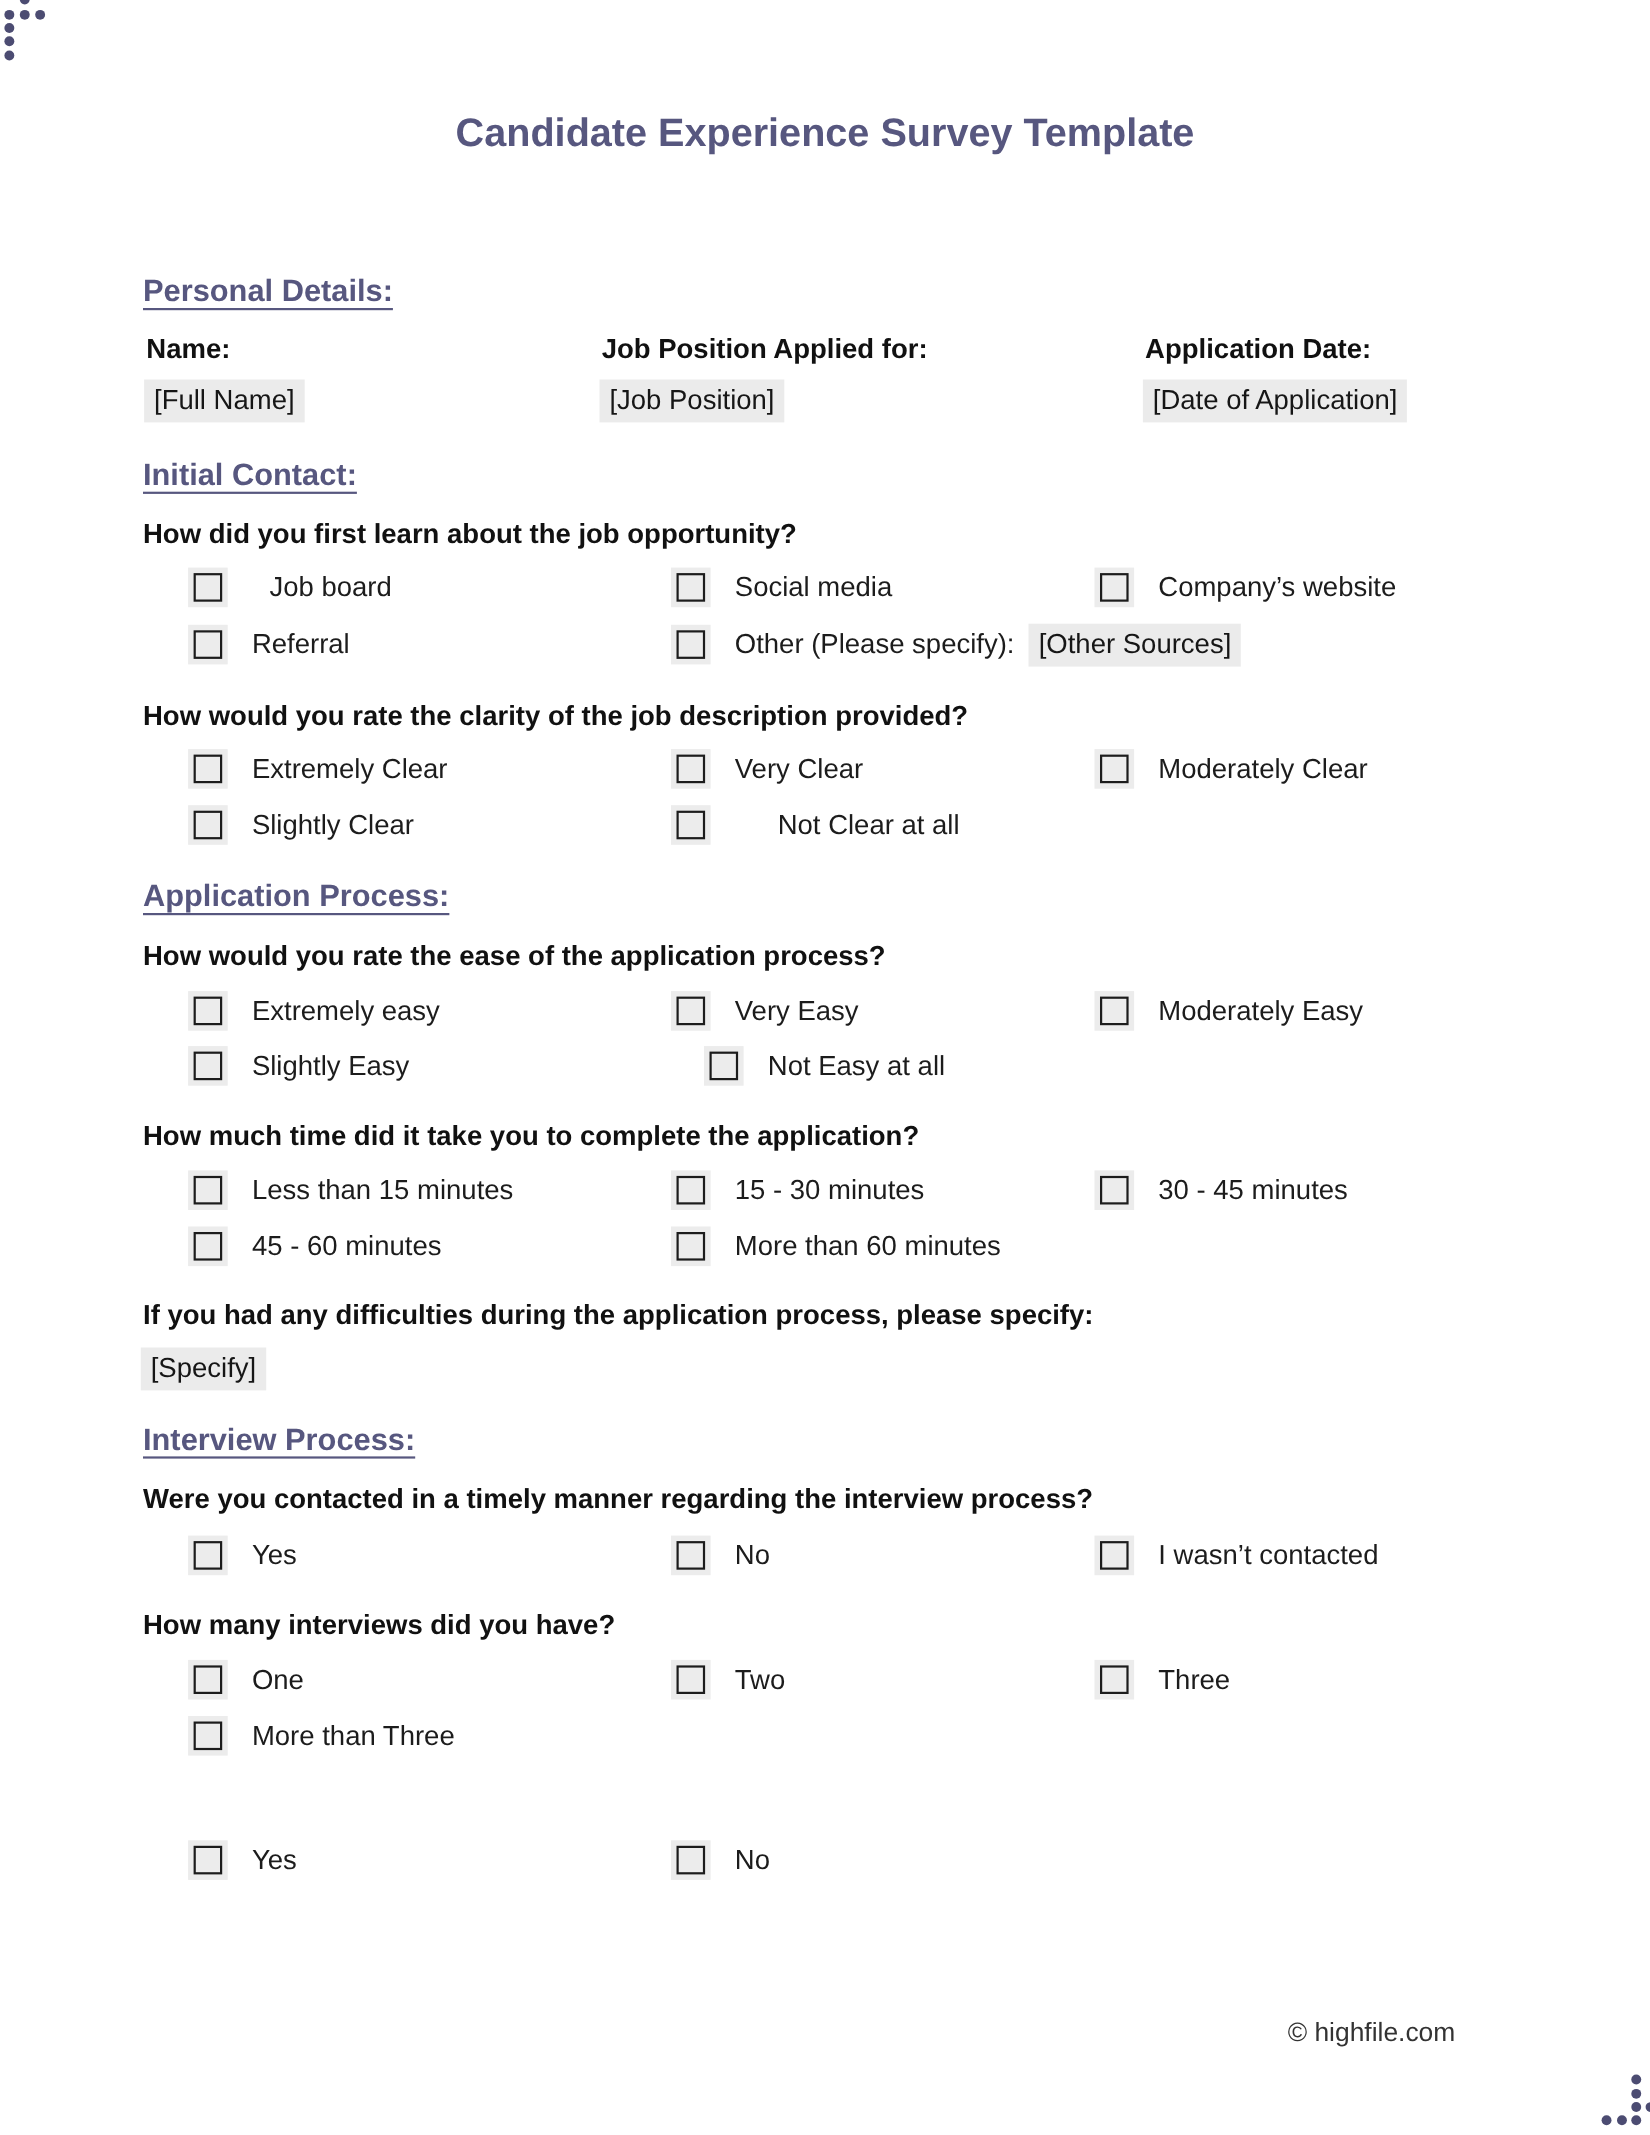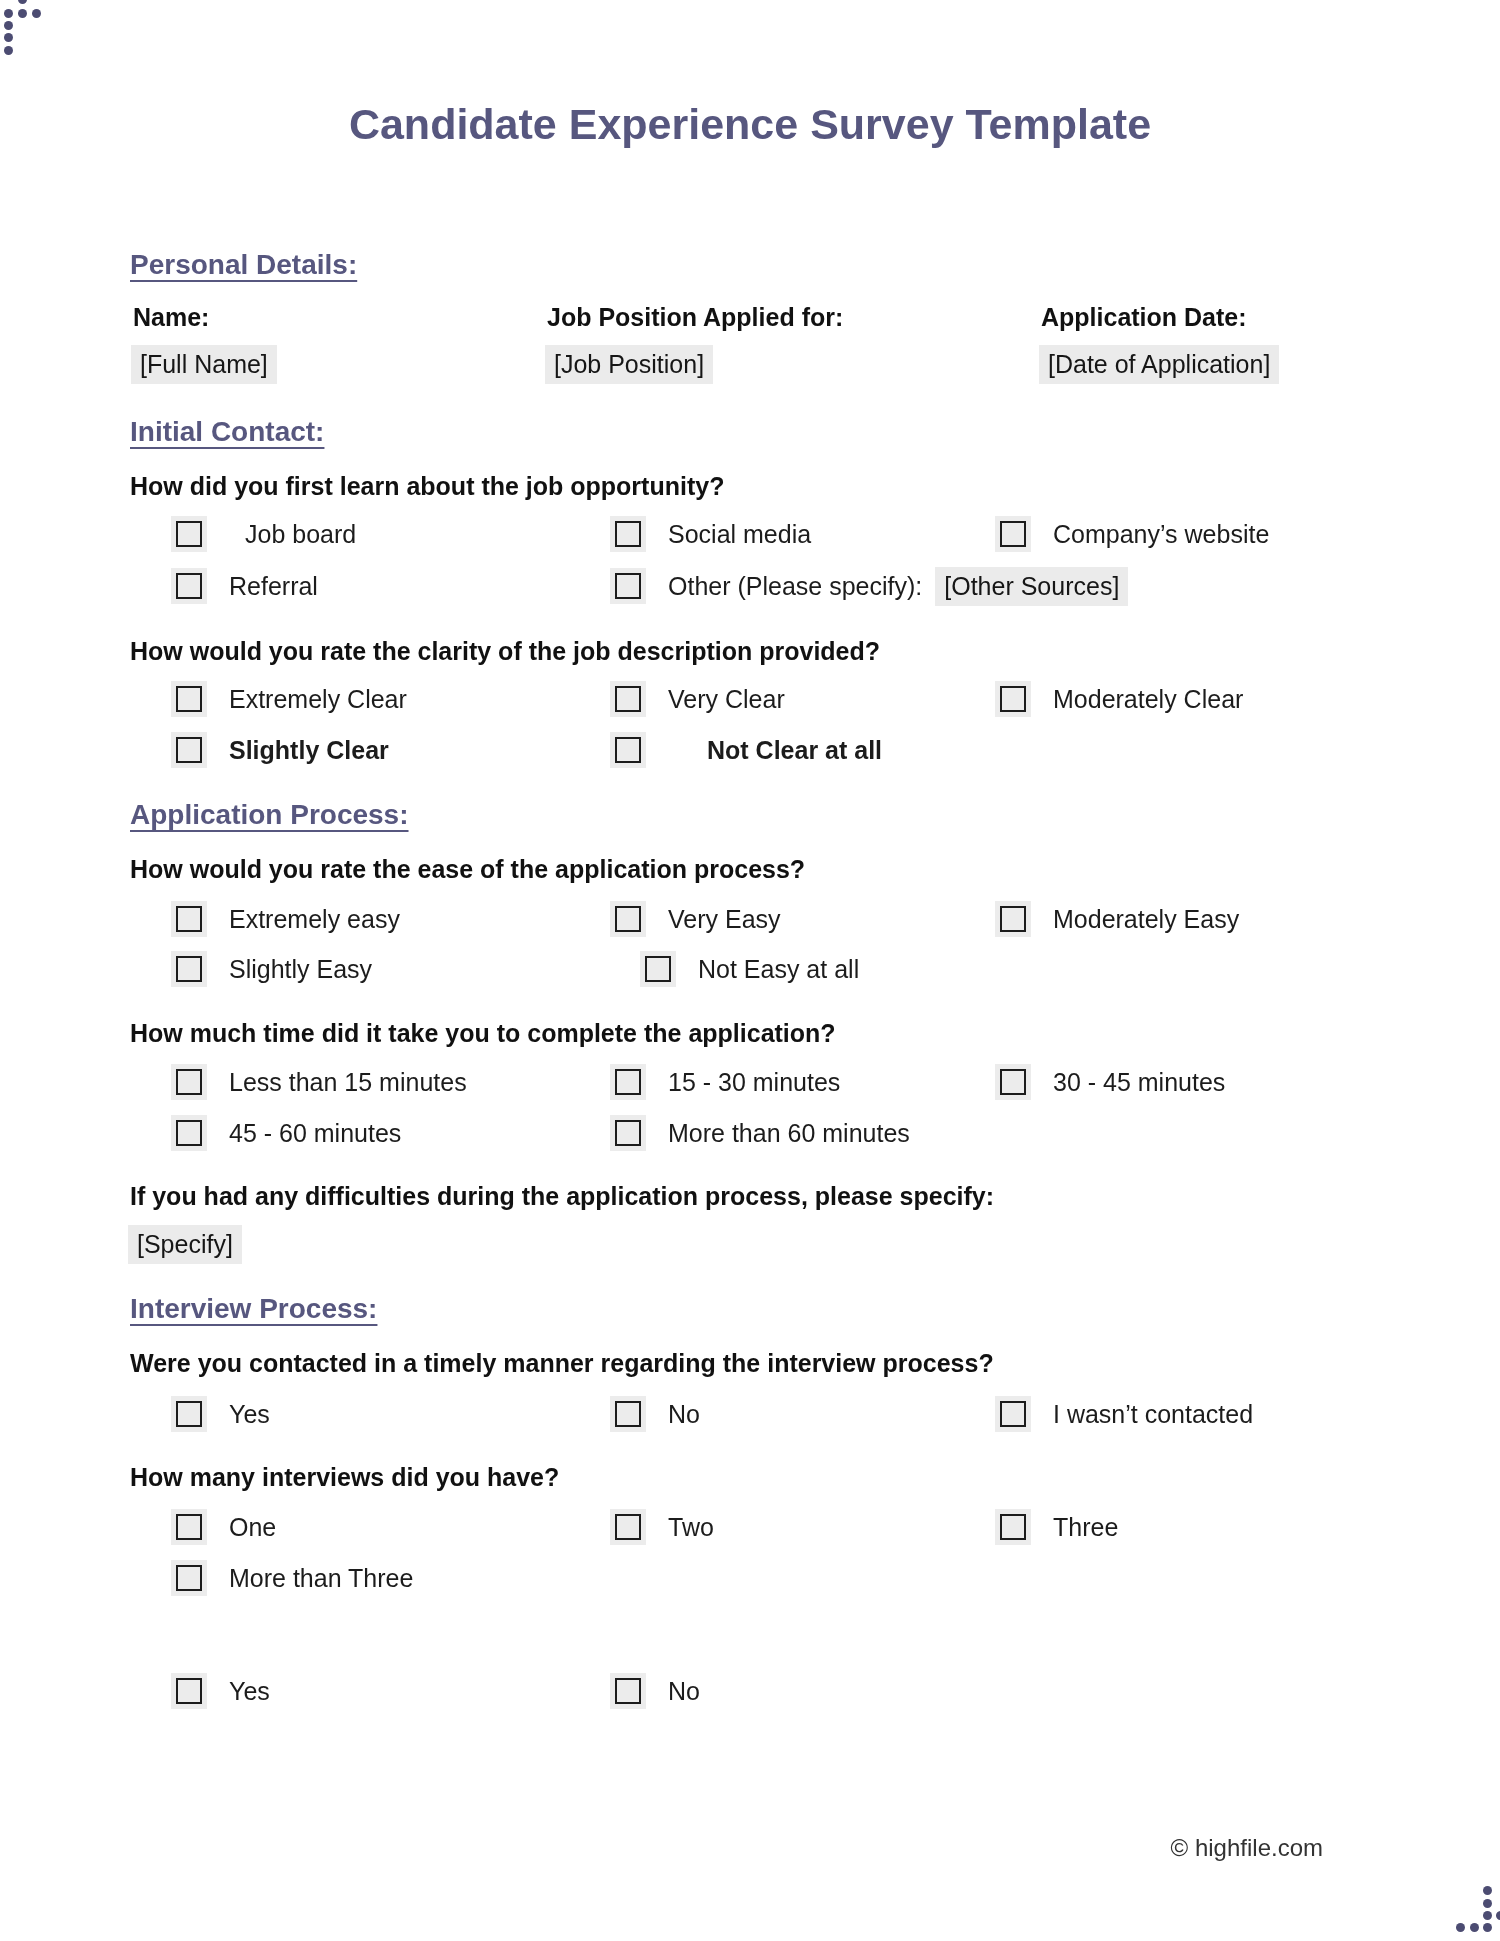--- a/index.html
+++ b/index.html
@@ -3,21 +3,21 @@
 <meta charset="utf-8">
 <style>
   html,body{margin:0;padding:0;background:#fff;}
   .page{
     position:relative;width:1500px;height:1941px;background:#ffffff;overflow:hidden;
     font-family:"Liberation Sans","DejaVu Sans",sans-serif;color:#1a1a1a;
   }
   .dot{position:absolute;width:9px;height:9px;border-radius:50%;background:#4c4c72;}
   .title{
     position:absolute;top:100px;left:0;width:100%;margin:0;text-align:center;
-    font-size:43px;font-weight:bold;color:#57577f;letter-spacing:0;
+    font-size:36px;font-weight:bold;color:#57577f;letter-spacing:0;
   }
   .sec{
     position:absolute;left:130px;margin:0;font-size:28px;font-weight:bold;color:#57577f;
     text-decoration:underline;text-decoration-thickness:2px;text-underline-offset:6px;
   }
   .q{position:absolute;left:130px;font-size:25px;font-weight:bold;color:#111;line-height:34px;white-space:nowrap;}
   .prow{position:absolute;left:0;width:100%;height:46px;}
   .plabel{position:absolute;top:0;font-size:25px;font-weight:bold;color:#111;white-space:nowrap;}
   .ph{
     background:#ebebeb;color:#161616;font-size:25px;line-height:31px;
@@ -109,21 +109,21 @@
     </div>
     <div class="opt" style="left:615px;">
       <span class="cb"></span>
       <span class="ol">Very Clear</span>
     </div>
     <div class="opt" style="left:1000px;">
       <span class="cb"></span>
       <span class="ol">Moderately Clear</span>
     </div>
   </div>
-  <div class="row" style="top:724px;font-weight:bold;">
+  <div class="row" style="top:724px;">
     <div class="opt" style="left:176px;">
       <span class="cb"></span>
       <span class="ol">Slightly Clear</span>
     </div>
     <div class="opt" style="left:615px;gap:39px;">
       <span class="cb"></span>
       <span class="ol">Not Clear at all</span>
     </div>
   </div>
 

